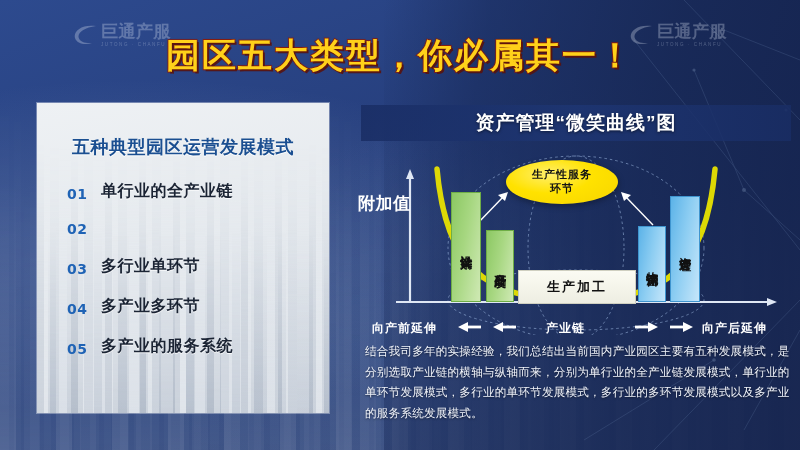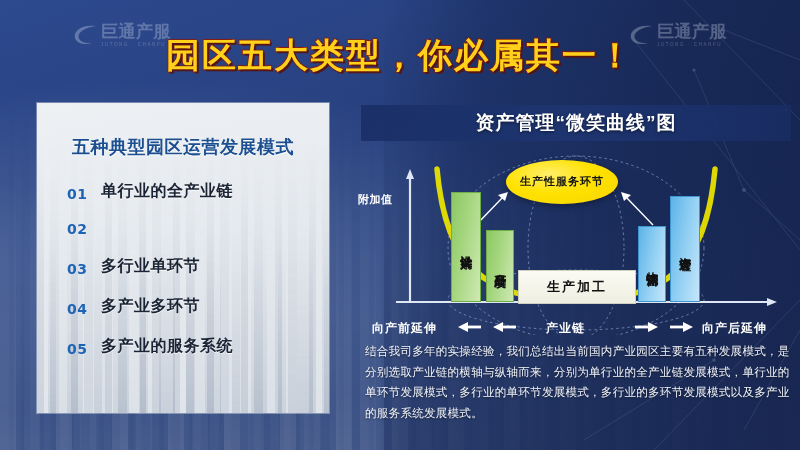--- a/index.html
+++ b/index.html
@@ -135,26 +135,26 @@
   .bar.blue{background:linear-gradient(100deg,#5cb3e8 0%,#8ccdf2 45%,#c6e6fa 100%);border:1px solid #3f95cf;}
   #bar-prod{
     position:absolute;background:linear-gradient(180deg,#fbfbf3 0%,#eeeee2 100%);
     border:1px solid #cfcfc0;display:flex;align-items:center;justify-content:center;
   }
   #bar-prod span{font-size:13px;font-weight:700;color:#111;letter-spacing:2px;}
 
   #bubble{
     position:absolute;left:148px;top:10px;width:112px;height:44px;border-radius:50%;
     background:radial-gradient(ellipse at 38% 32%,#ffef6b 0%,#ffe200 45%,#f6d400 100%);
-    display:flex;align-items:center;justify-content:center;
+    display:flex;flex-direction:column;align-items:center;justify-content:center;
     box-shadow:0 2px 6px rgba(0,0,0,.35);
   }
   #bubble span{font-size:11px;font-weight:700;color:#141414;letter-spacing:1px;line-height:1.25;}
 
-  #yaxis-label{left:0px;top:42px;font-size:11px;letter-spacing:.5px;}
+  #yaxis-label{left:0px;top:42px;font-size:17px;letter-spacing:.5px;}
   .axis-foot{position:absolute;bottom:-2px;font-size:12px;font-weight:700;color:#fff;letter-spacing:1px;}
 
   
   #para{
     position:absolute;left:365px;top:341px;width:425px;
     font-size:11.6px;line-height:1.78;color:#f2f5fb;letter-spacing:.2px;
     text-shadow:0 1px 2px rgba(0,0,0,.5);
   }
 </style>
 </head>

